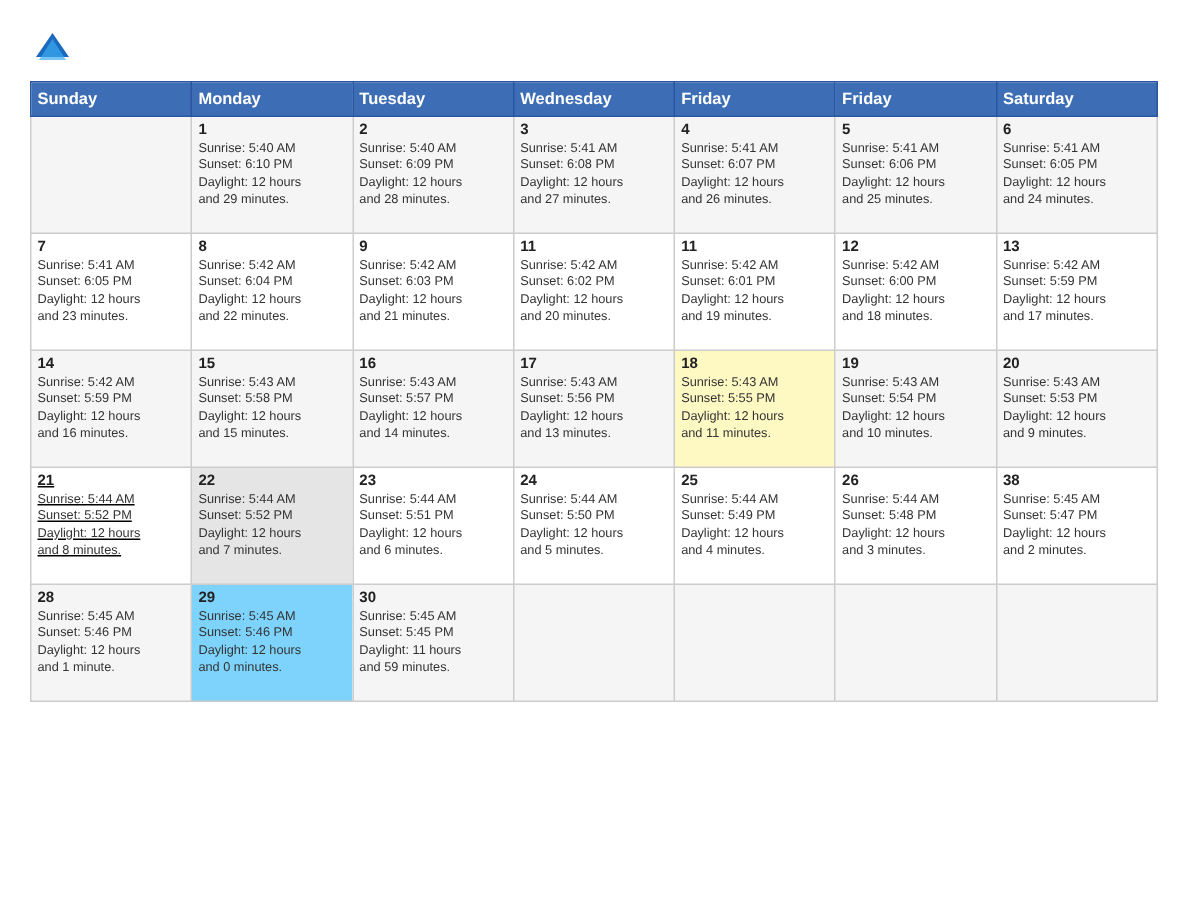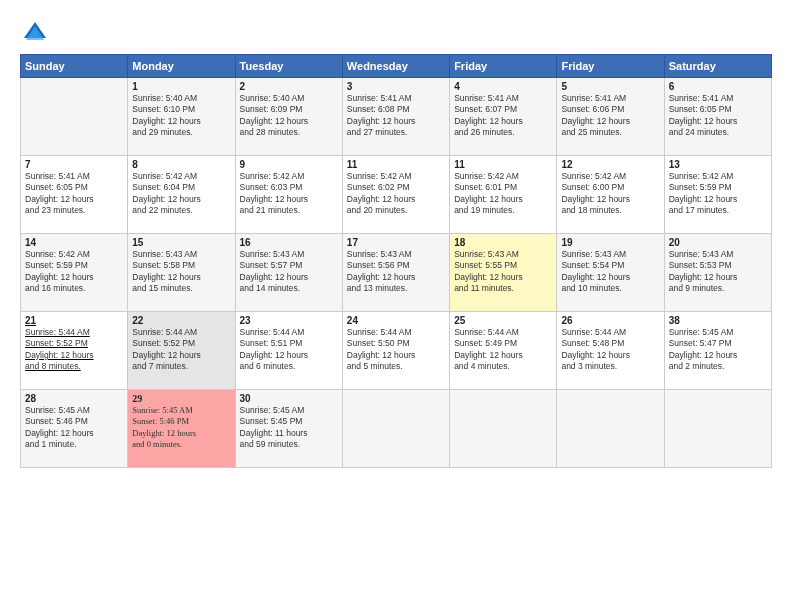--- a/index.html
+++ b/index.html
@@ -336,21 +336,21 @@
           </td>
         </tr>
         <tr>
           <td style="background: rgb(245, 245, 245);">
             <span class="day-num">28</span>
             <div class="day-info" style="white-space: pre-line;">Sunrise: 5:45 AM
 Sunset: 5:46 PM
 Daylight: 12 hours
 and 1 minute.</div>
           </td>
-          <td style="background: #fca5a5; font-family: Liberation Serif, serif;">
+          <td style="background: #7dd3fc;">
             <span class="day-num">29</span>
             <div class="day-info" style="white-space: pre-line;">Sunrise: 5:45 AM
 Sunset: 5:46 PM
 Daylight: 12 hours
 and 0 minutes.</div>
           </td>
           <td style="background: rgb(245, 245, 245); margin-top: 24px;">
             <span class="day-num">30</span>
             <div class="day-info" style="white-space: pre-line;">Sunrise: 5:45 AM
 Sunset: 5:45 PM

